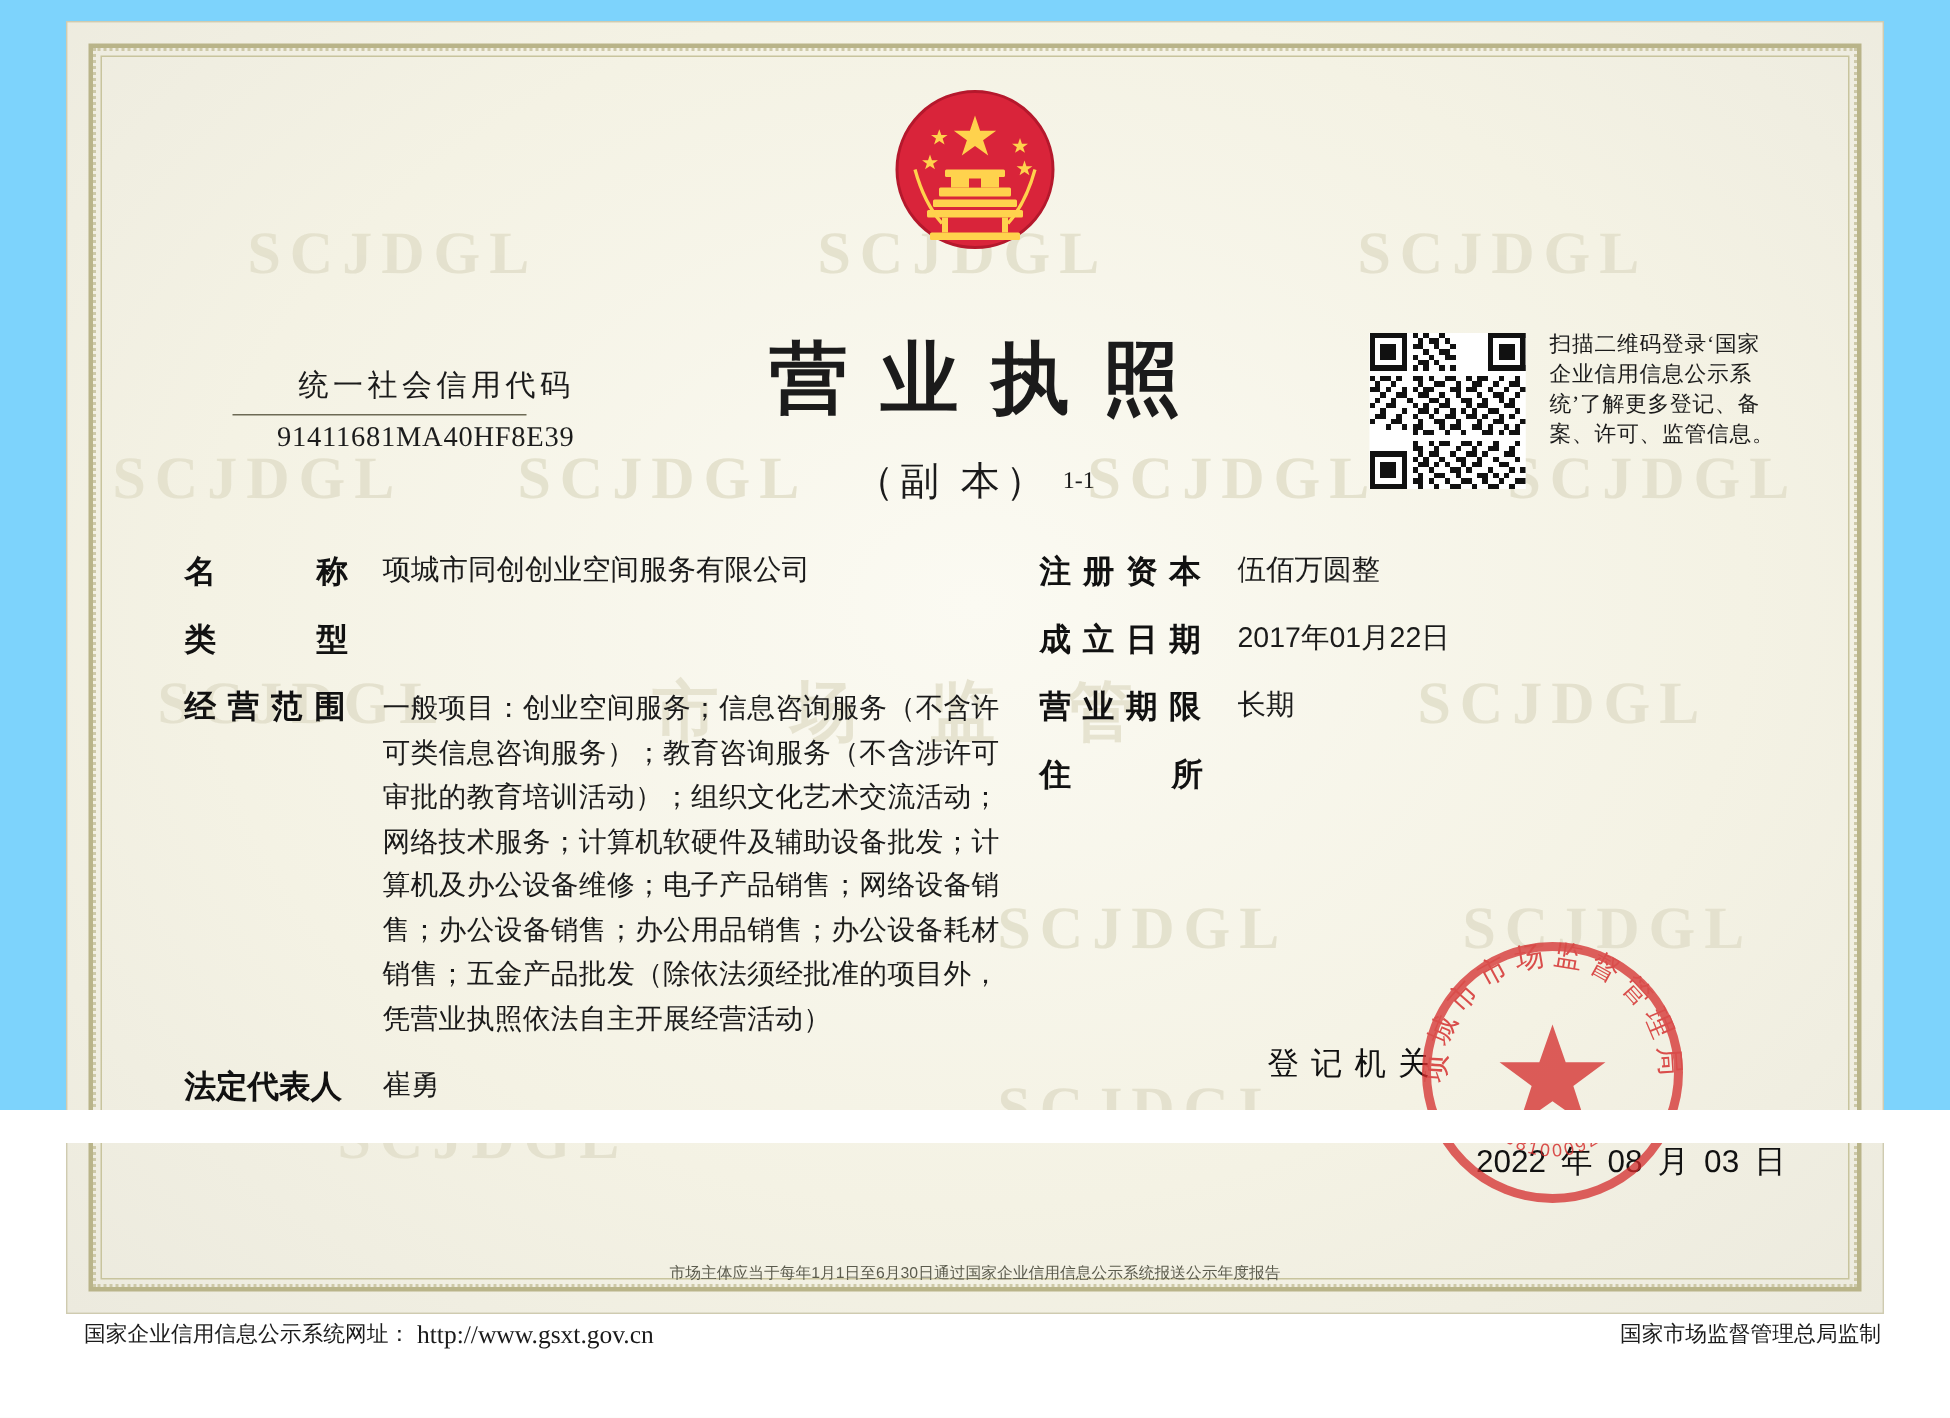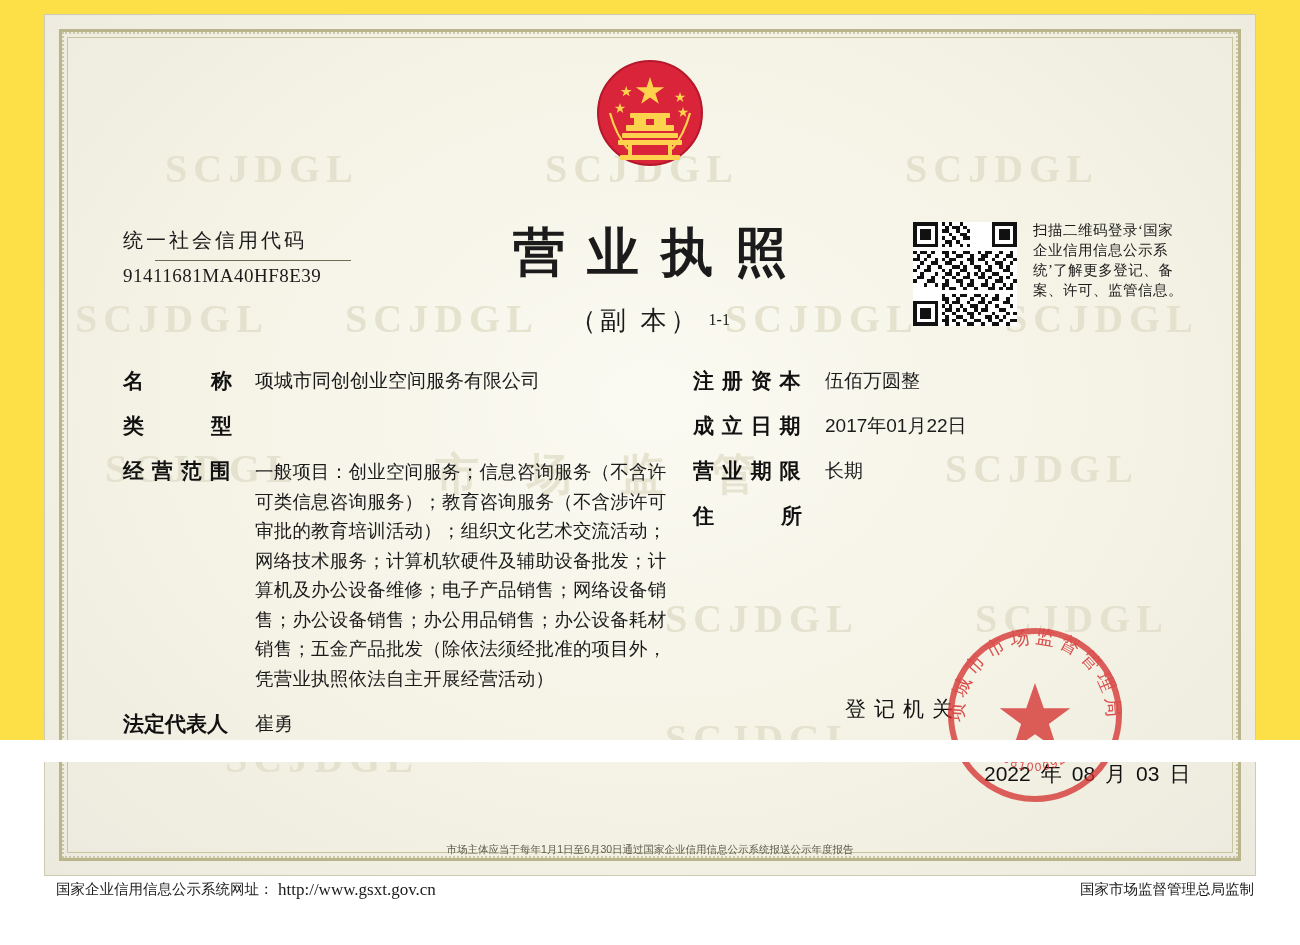--- a/index.html
+++ b/index.html
@@ -11,21 +11,21 @@
     width: 1300px;
     height: 945px;
     font-family: "Liberation Serif", "DejaVu Serif", serif;
     overflow: hidden;
   }
 
   .page {
     position: relative;
     width: 1300px;
     height: 762px;
-    background: #fde047;
+    background: #7dd3fc;
   }
 
   
   .cert {
     position: absolute;
     left: 44px;
     top: 14px;
     width: 1212px;
     height: 862px;
     background: #f7f6ec;
@@ -119,23 +119,23 @@
     font-size: 16px;
     letter-spacing: 0;
     vertical-align: 4px;
     margin-left: 8px;
   }
 
   
   .code-box {
     position: absolute;
     left: 78px;
-    top: 212px;
+    top: 228px;
     width: 260px;
-    text-align: left;
+    text-align: right;
   }
   .code-label {
     font-size: 20px;
     letter-spacing: 3px;
     color: #1b1b1b;
   }
   .code-rule {
     margin: 6px auto 4px auto;
     width: 196px;
     border-bottom: 1px solid #6d6a55;

